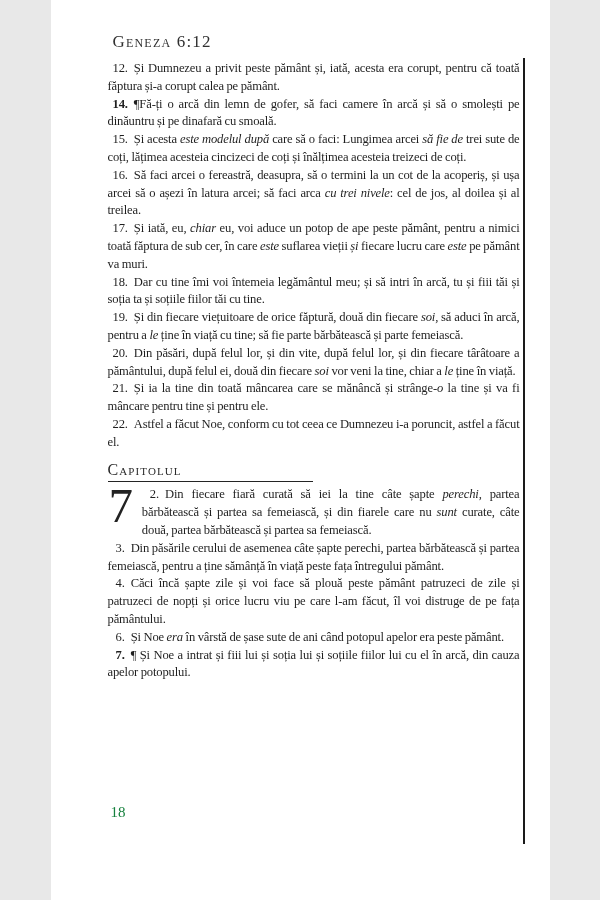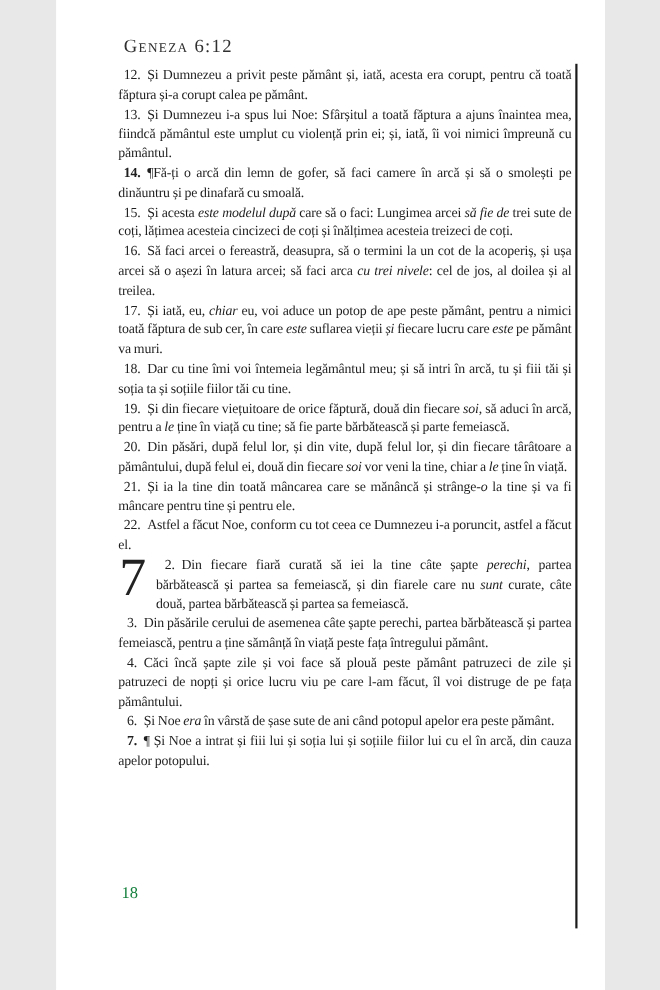--- a/index.html
+++ b/index.html
@@ -88,32 +88,34 @@
 <div class="page">
 
   <div class="running-head">Geneza 6:12</div>
 
   <div class="change-bar"></div>
 
   <div class="text-column">
 
     <div class="ch6" id="chapter6-text">
         <p class="verse"><span class="vnum">12.</span><span>Și Dumnezeu a privit peste pământ și, iată, acesta era corupt, pentru că toată făptura și-a corupt calea pe pământ.</span></p>
-        <p class="verse"><span class="vnum">13.</span><span>Și Dumnezeu i-a spus lui Noe: Sfârșitul a toată făptura a ajuns înaintea mea, fiindcă pământul este umplut cu violență prin ei; și, iată, îi voi nimici împreună cu pământul.</span></p>
         <p class="verse"><span class="vnum b">14.</span><span>¶Fă-ți o arcă din lemn de gofer, să faci camere în arcă și să o smolești pe dinăuntru și pe dinafară cu smoală.</span></p>
         <p class="verse"><span class="vnum">15.</span><span>Și acesta </span><em>este modelul după</em><span> care să o faci: Lungimea arcei </span><em>să fie de</em><span> trei sute de coți, lățimea acesteia cincizeci de coți și înălțimea acesteia treizeci de coți.</span></p>
         <p class="verse"><span class="vnum">16.</span><span>Să faci arcei o fereastră, deasupra, să o termini la un cot de la acoperiș, și ușa arcei să o așezi în latura arcei; să faci arca </span><em>cu trei nivele</em><span>: cel de jos, al doilea și al treilea.</span></p>
         <p class="verse"><span class="vnum">17.</span><span>Și iată, eu, </span><em>chiar</em><span> eu, voi aduce un potop de ape peste pământ, pentru a nimici toată făptura de sub cer, în care </span><em>este</em><span> suflarea vieții </span><em>și</em><span> fiecare lucru care </span><em>este</em><span> pe pământ va muri.</span></p>
         <p class="verse"><span class="vnum">18.</span><span>Dar cu tine îmi voi întemeia legământul meu; și să intri în arcă, tu și fiii tăi și soția ta și soțiile fiilor tăi cu tine.</span></p>
         <p class="verse"><span class="vnum">19.</span><span>Și din fiecare viețuitoare de orice făptură, două din fiecare </span><em>soi</em><span>, să aduci în arcă, pentru a </span><em>le</em><span> ține în viață cu tine; să fie parte bărbătească și parte femeiască.</span></p>
         <p class="verse"><span class="vnum">20.</span><span>Din păsări, după felul lor, și din vite, după felul lor, și din fiecare târâtoare a pământului, după felul ei, două din fiecare </span><em>soi</em><span> vor veni la tine, chiar a </span><em>le</em><span> ține în viață.</span></p>
         <p class="verse"><span class="vnum">21.</span><span>Și ia la tine din toată mâncarea care se mănâncă și strânge-</span><em>o</em><span> la tine și va fi mâncare pentru tine și pentru ele.</span></p>
         <p class="verse"><span class="vnum">22.</span><span>Astfel a făcut Noe, conform cu tot ceea ce Dumnezeu i-a poruncit, astfel a făcut el.</span></p>
       </div>
 
+    <div class="chapter-heading">
+      <span class="label">Capitolul</span>
+    </div>
 
     <div class="ch7" id="chapter7-text">
         <p class="verse drop-verse"><span class="dropcap">7</span></p>
         <p class="verse"><span class="vnum">2.</span><span>Din fiecare fiară curată să iei la tine câte șapte </span><em>perechi</em><span>, partea bărbătească și partea sa femeiască, și din fiarele care nu </span><em>sunt</em><span> curate, câte două, partea bărbătească și partea sa femeiască.</span></p>
         <p class="verse"><span class="vnum">3.</span><span>Din păsările cerului de asemenea câte șapte perechi, partea bărbătească și partea femeiască, pentru a ține sămânță în viață peste fața întregului pământ.</span></p>
         <p class="verse"><span class="vnum">4.</span><span>Căci încă șapte zile și voi face să plouă peste pământ patruzeci de zile și patruzeci de nopți și orice lucru viu pe care l-am făcut, îl voi distruge de pe fața pământului.</span></p>
         <p class="verse"><span class="vnum">6.</span><span>Și Noe </span><em>era</em><span> în vârstă de șase sute de ani când potopul apelor era peste pământ.</span></p>
         <p class="verse"><span class="vnum b">7.</span><span>¶ Și Noe a intrat și fiii lui și soția lui și soțiile fiilor lui cu el în arcă, din cauza apelor potopului.</span></p>
       </div>
 

